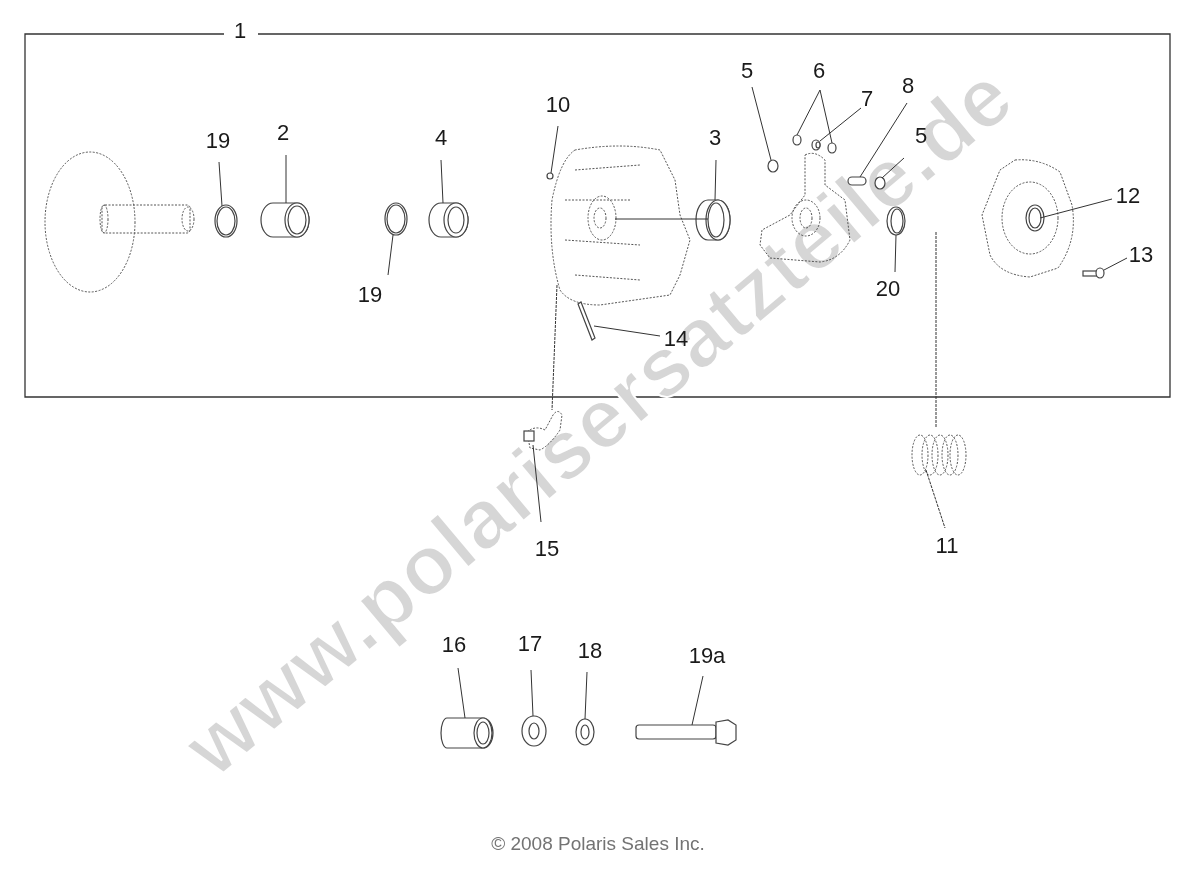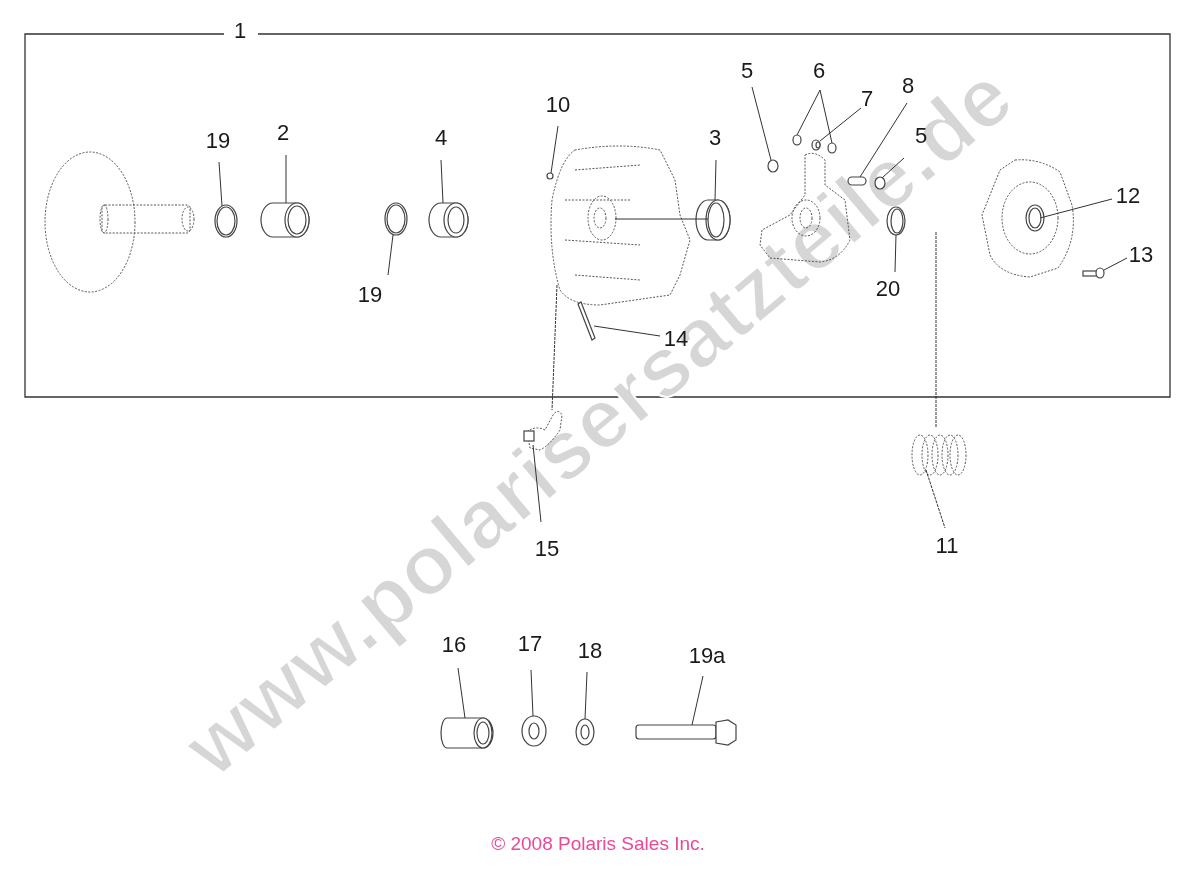--- a/index.html
+++ b/index.html
@@ -7,21 +7,21 @@
          font-family: "Liberation Sans", sans-serif; color: #1a1a1a; }
   #stage { position: absolute; left: 0; top: 0; width: 1196px; height: 880px; }
   .label { font-family: "Liberation Sans", sans-serif; font-size: 22px; fill: #1a1a1a; }
   .lead { stroke: #333; stroke-width: 1; fill: none; }
   .part { stroke: #444; stroke-width: 1.2; fill: #fff; }
   .part-dot { stroke: #555; stroke-width: 1; fill: none; stroke-dasharray: 2 1.5; }
   .box { stroke: #333; stroke-width: 1.3; fill: none; }
   .wm { font-family: "Liberation Sans", sans-serif; font-weight: bold; font-size: 84px;
         fill: #d6d6d6; stroke: #ffffff; stroke-width: 2; letter-spacing: 1px; }
   .copyright { position: absolute; left: 0; width: 1196px; top: 833px; text-align: center;
-               font-size: 19px; color: #ec4899; }
+               font-size: 19px; color: #737373; }
 </style>
 </head>
 <body>
 
 <svg id="stage" width="1196" height="880" viewBox="0 0 1196 880">
 
   <g>
     <polyline class="box" points="224,34 25,34 25,397 1170,397 1170,34 258,34"></polyline>
   </g>
 

